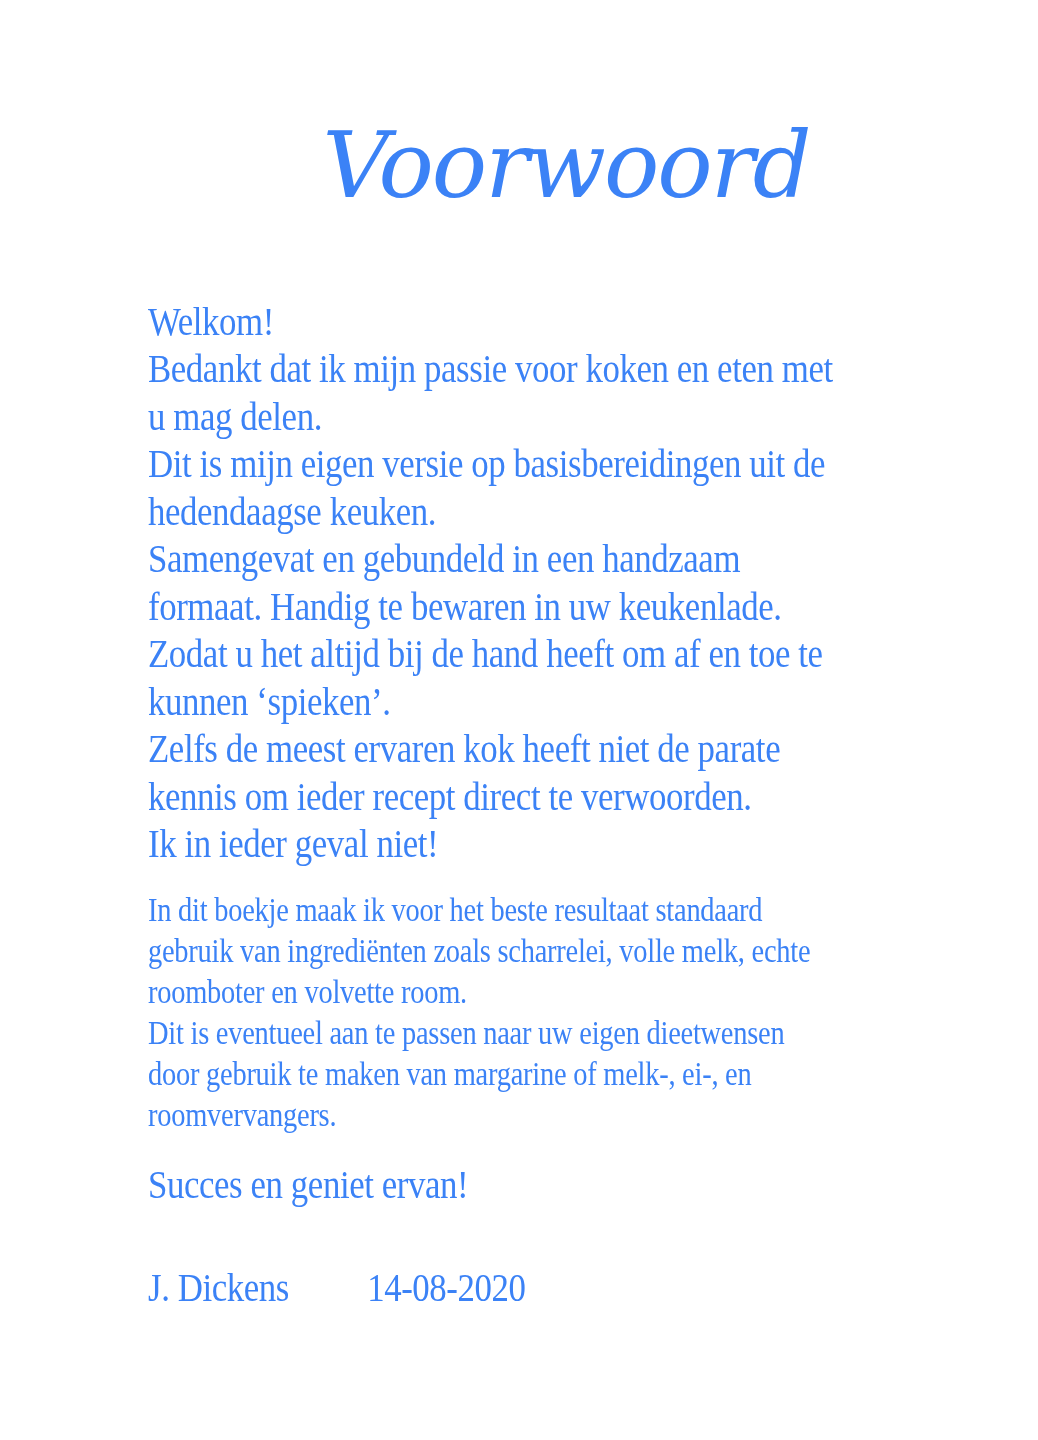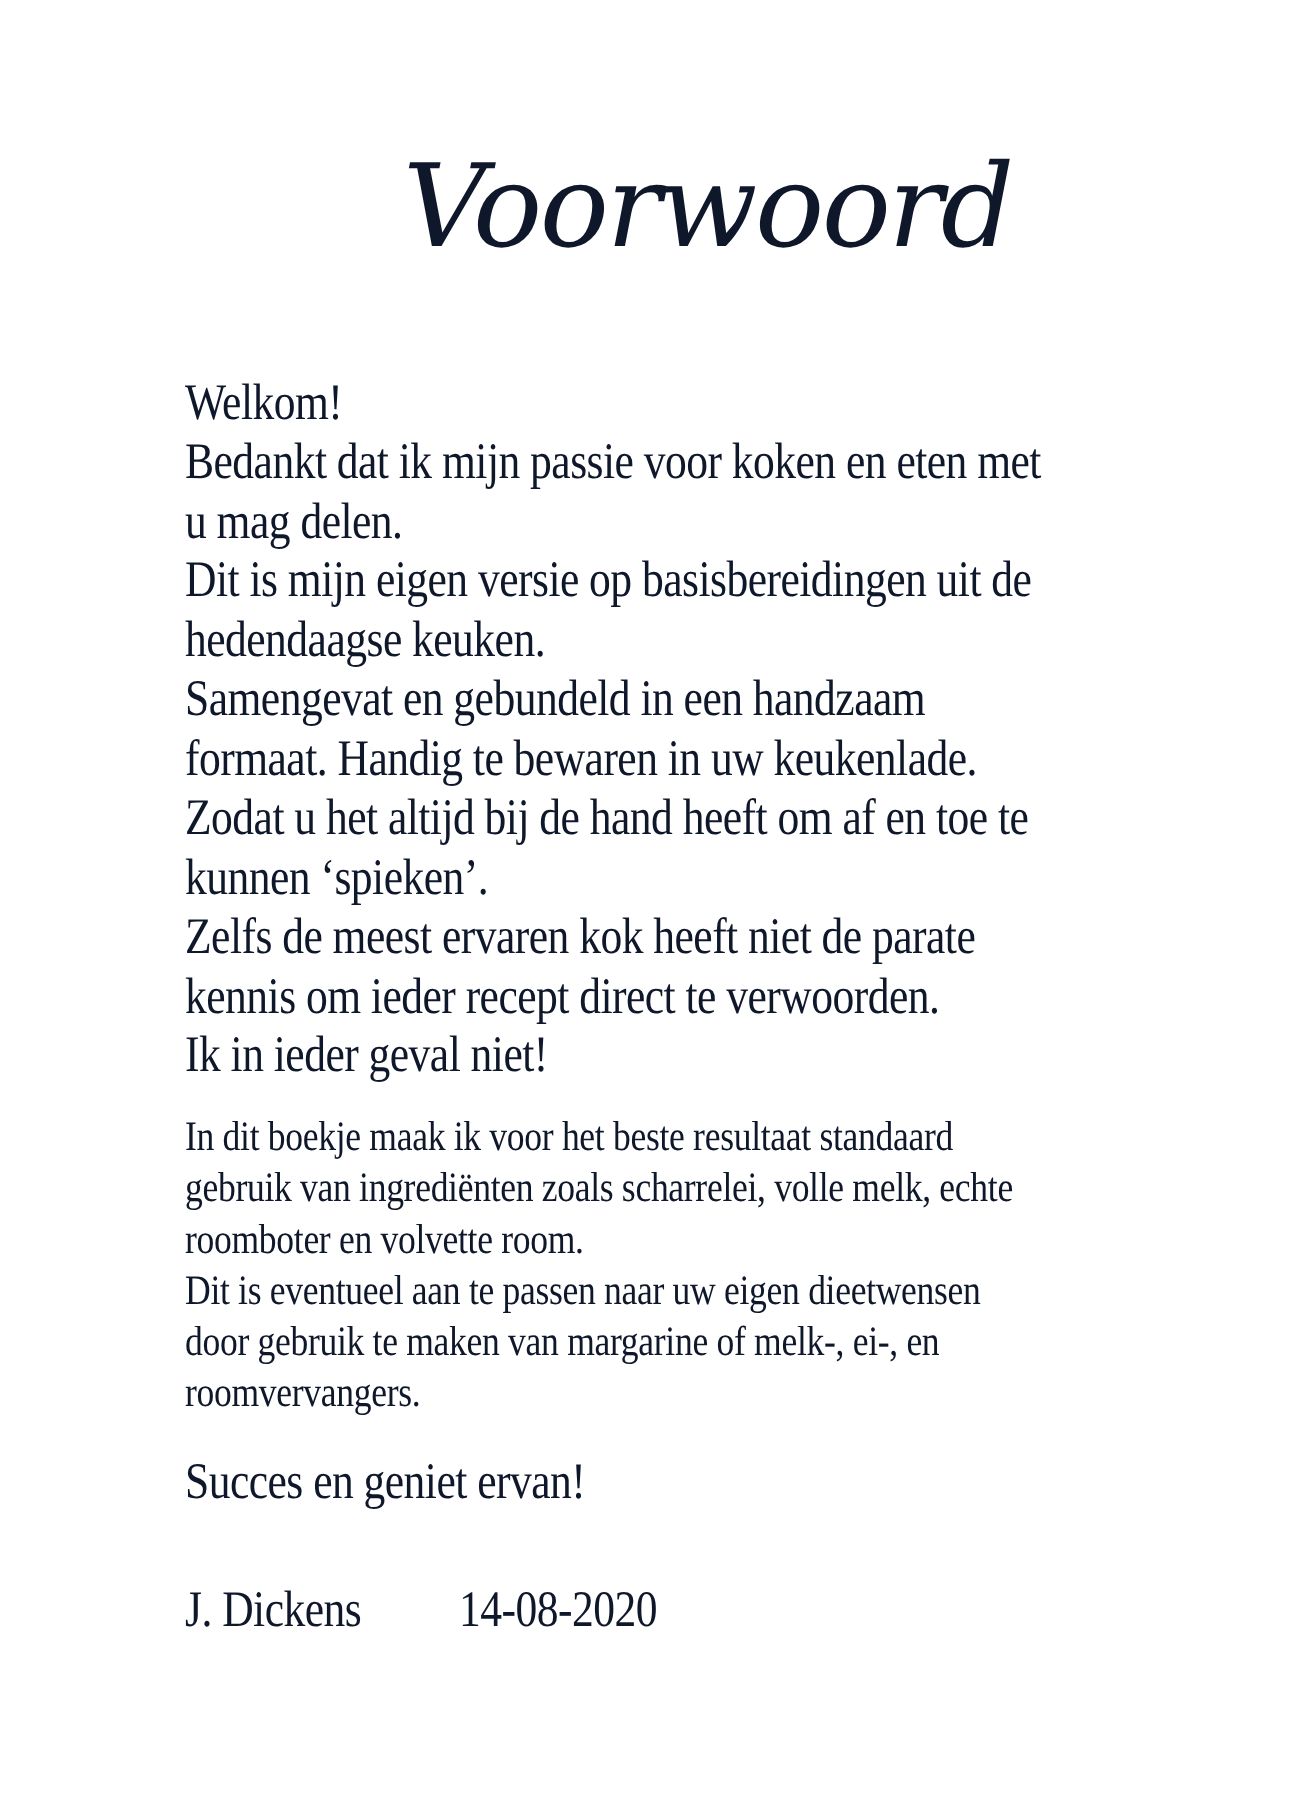--- a/index.html
+++ b/index.html
@@ -5,21 +5,21 @@
   html, body {
     margin: 0;
     padding: 0;
     background: #ffffff;
   }
   .page {
     position: relative;
     width: 1038px;
     height: 1440px;
     background: #ffffff;
-    color: #0f172a;
+    color: #3b82f6;
     overflow: hidden;
     font-family: "Liberation Serif", serif;
   }
   .title {
     margin-top: 96px;
     margin-left: 94px;
     text-align: center;
     font-family: "DejaVu Serif", serif;
     font-style: italic;
     font-weight: normal;

